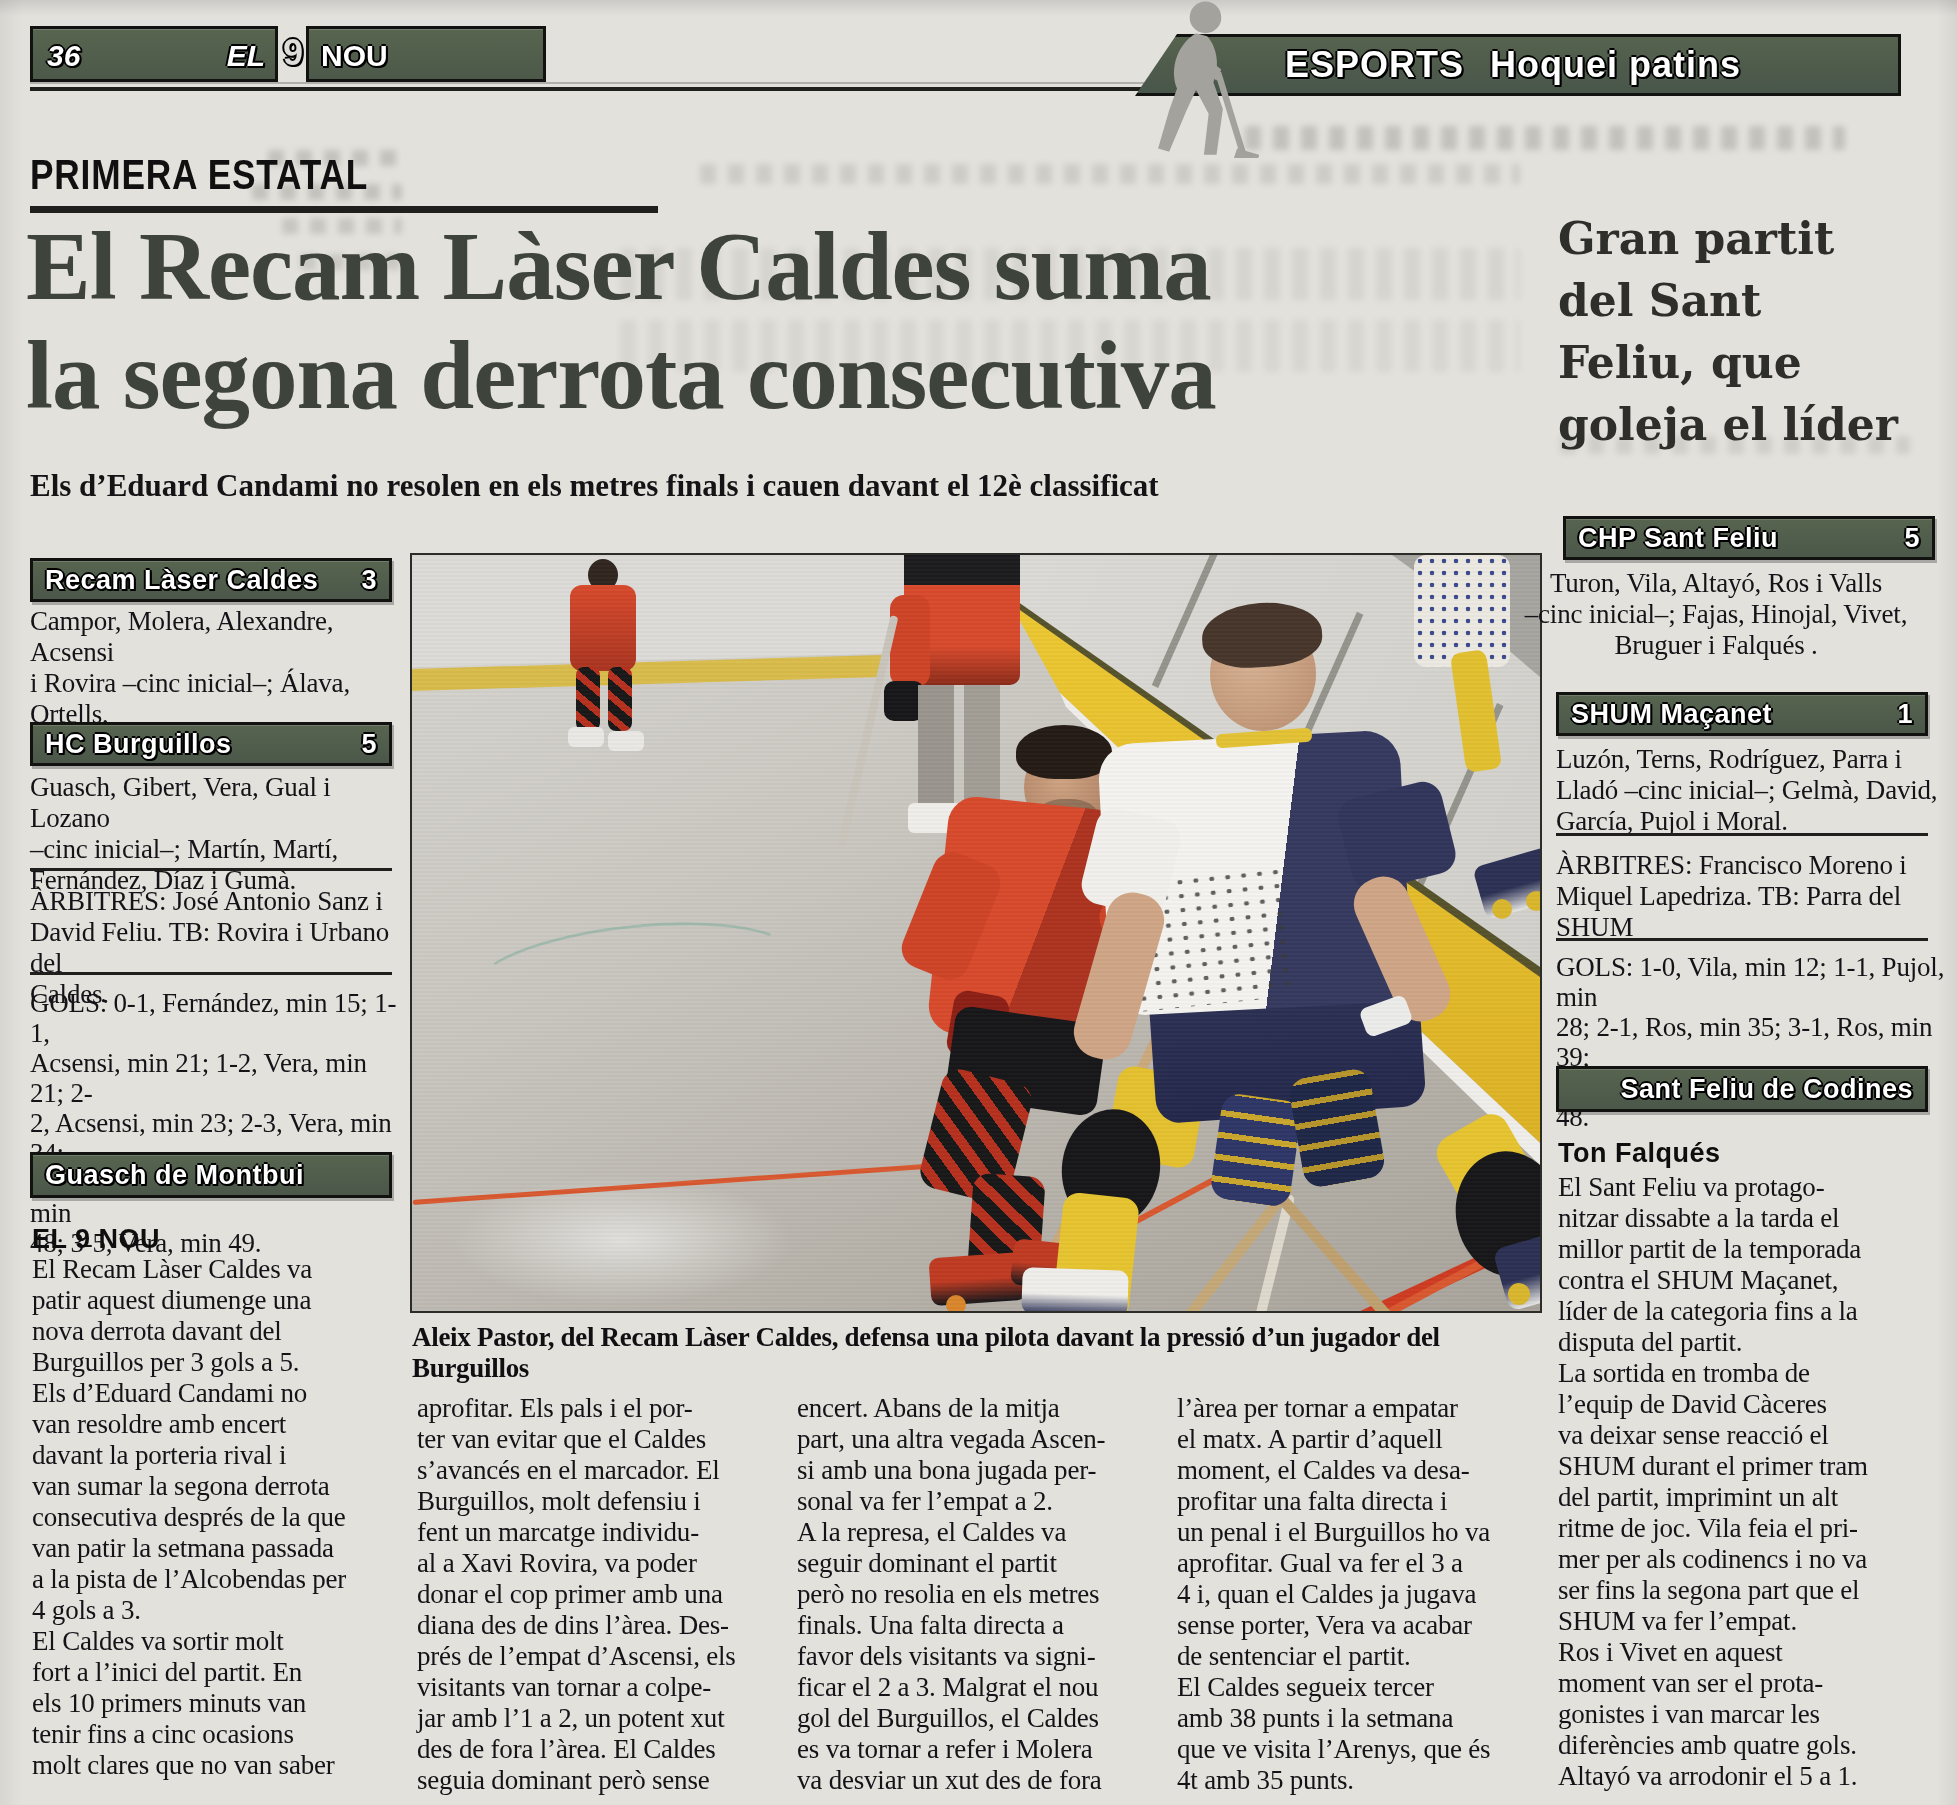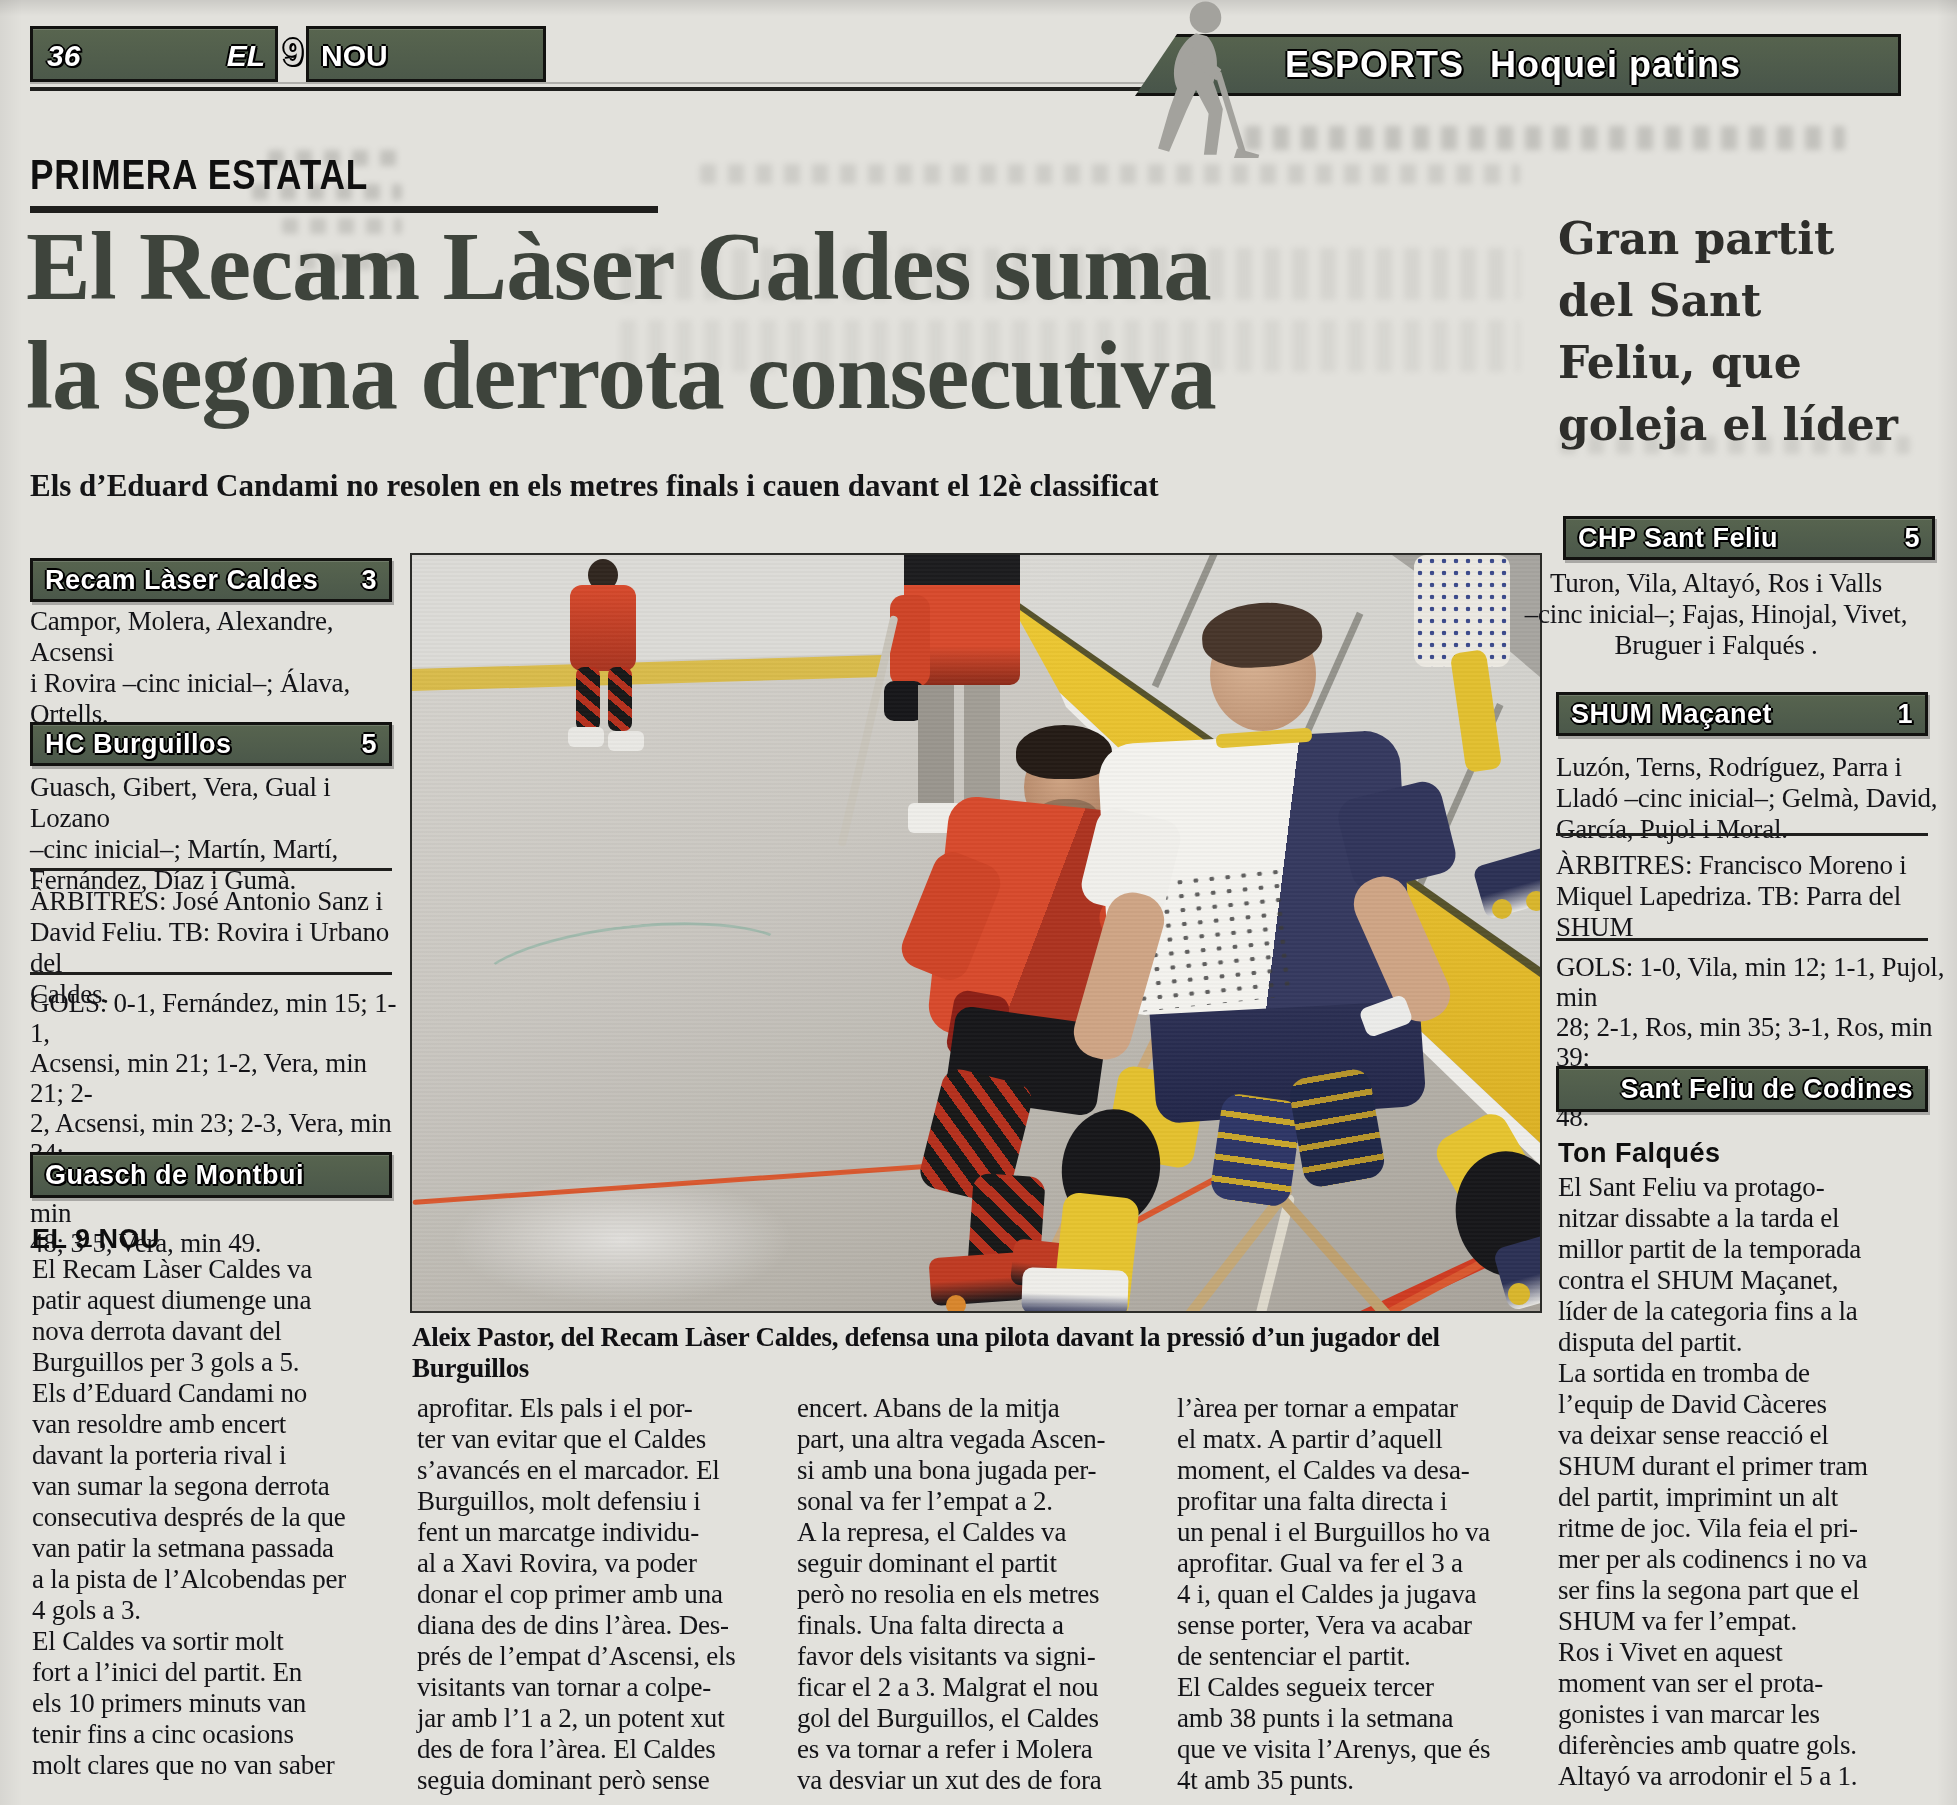--- a/index.html
+++ b/index.html
@@ -337,21 +337,21 @@
   <span>5</span>
 </div>
 <div class="bodytxt" style="left:1524px;top:568px;width:384px;text-align:center;">Turon, Vila, Altayó, Ros i Valls
 –cinc inicial–; Fajas, Hinojal, Vivet,
 Bruguer i Falqués .</div>
 
 <div class="sbox" style="left:1556px;top:692px;width:372px;">
   <span>SHUM Maçanet</span>
   <span>1</span>
 </div>
-<div class="bodytxt" style="left:1556px;top:744px;width:384px;margin-top:8px;">Luzón, Terns, Rodríguez, Parra i
+<div class="bodytxt" style="left:1556px;top:744px;width:384px;">Luzón, Terns, Rodríguez, Parra i
 Lladó –cinc inicial–; Gelmà, David,
 García, Pujol i Moral.</div>
 
 <div class="rule" style="left:1556px;top:833px;width:372px;height:3px;"></div>
 <div class="bodytxt" style="left:1556px;top:850px;width:384px;">ÀRBITRES: Francisco Moreno i
 Miquel Lapedriza. TB: Parra del
 SHUM</div>
 <div class="rule" style="left:1556px;top:938px;width:372px;height:3px;"></div>
 <div class="bodytxt" style="left:1556px;top:952px;width:392px;line-height:30px;">GOLS: 1-0, Vila, min 12; 1-1, Pujol, min
 28; 2-1, Ros, min 35; 3-1, Ros, min 39;

